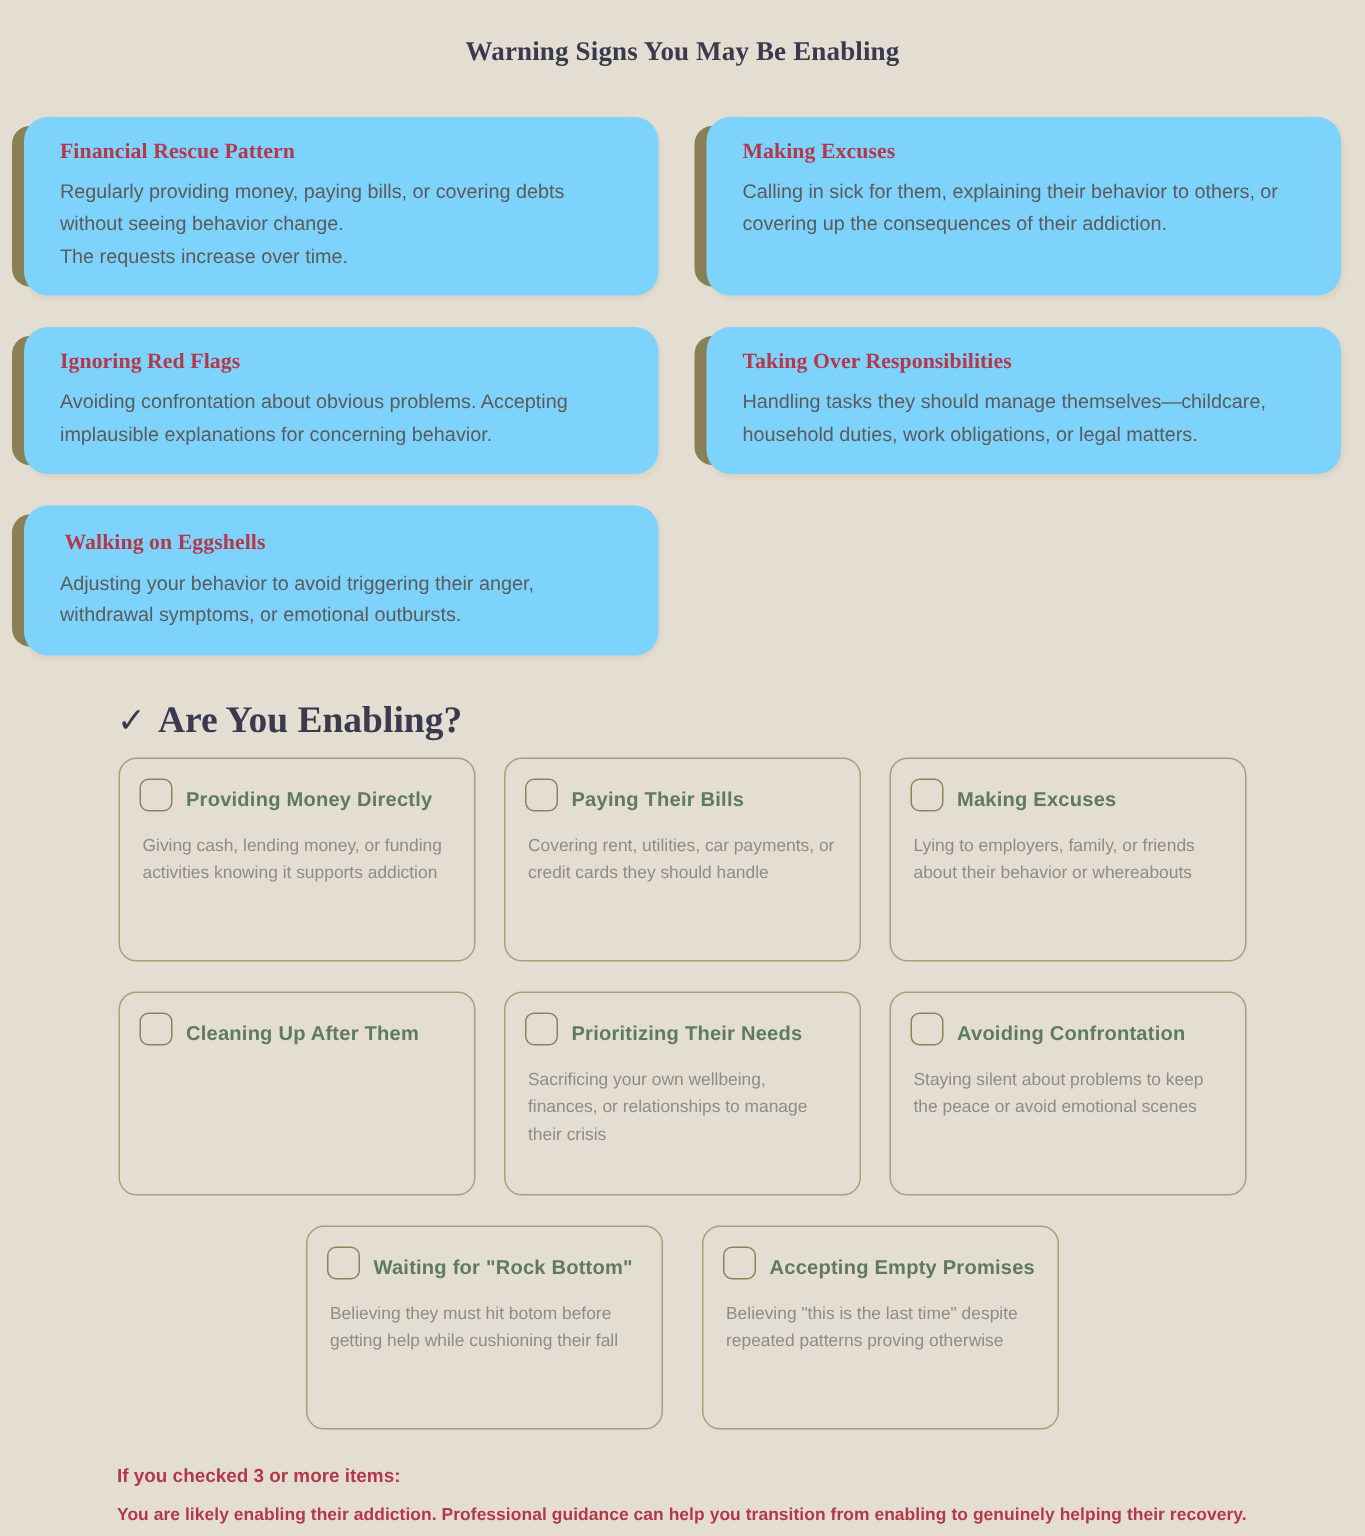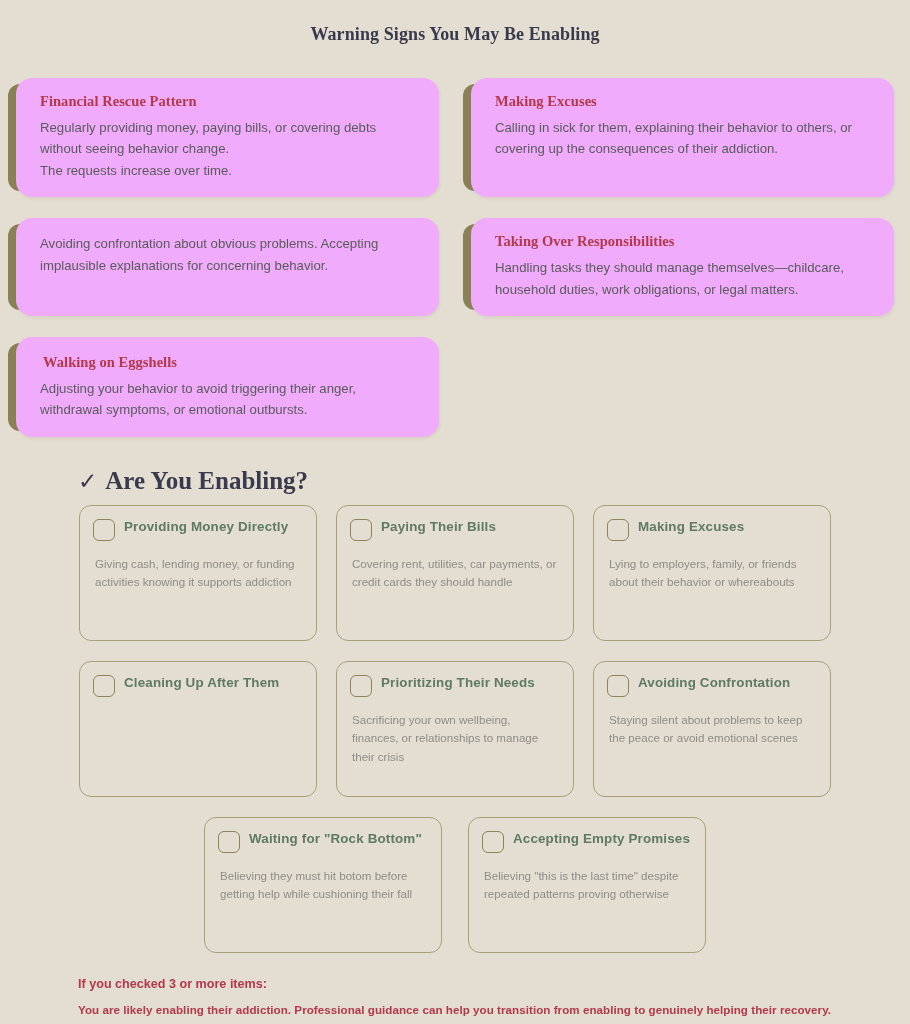--- a/index.html
+++ b/index.html
@@ -34,21 +34,21 @@
   .warning-grid {
     display: grid;
     grid-template-columns: 1fr 1fr;
     column-gap: 32px;
     row-gap: 21px;
     padding: 29px 16px 0 16px;
   }
 
   .warn-card {
     position: relative;
-    background: #f0abfc;
+    background: #7dd3fc;
     border-radius: 16px;
     padding: 15px 18px 16px 24px;
     min-height: 95px;
     box-shadow: 1px 2px 3px rgba(120, 110, 85, 0.10);
   }
   .warn-card::before {
     content: "";
     position: absolute;
     left: -8px;
     top: 6px;
@@ -125,21 +125,21 @@
   .check-card {
     border: 1.5px solid #a9a078;
     border-radius: 12px;
     background: transparent;
     padding: 13px 14px 14px 13px;
     min-height: 136px;
   }
 
   .check-head {
     display: flex;
-    align-items: flex-start;
+    align-items: flex-end;
     gap: 9px;
     margin-bottom: 14px;
   }
 
   .checkbox {
     flex: 0 0 auto;
     width: 22px;
     height: 22px;
     border: 1.6px solid #8d8459;
     border-radius: 6px;
@@ -197,20 +197,21 @@
 
     <div class="warn-card r1">
       <div class="warn-card-inner">
         <div class="warn-title">Making Excuses</div>
         <div class="warn-desc">Calling in sick for them, explaining their behavior to others, or covering up the consequences of their addiction.</div>
       </div>
     </div>
 
     <div class="warn-card r2">
       <div class="warn-card-inner">
+        <div class="warn-title">Ignoring Red Flags</div>
         <div class="warn-desc">Avoiding confrontation about obvious problems. Accepting implausible explanations for concerning behavior.</div>
       </div>
     </div>
 
     <div class="warn-card r2">
       <div class="warn-card-inner">
         <div class="warn-title">Taking Over Responsibilities</div>
         <div class="warn-desc">Handling tasks they should manage themselves—childcare, household duties, work obligations, or legal matters.</div>
       </div>
     </div>

